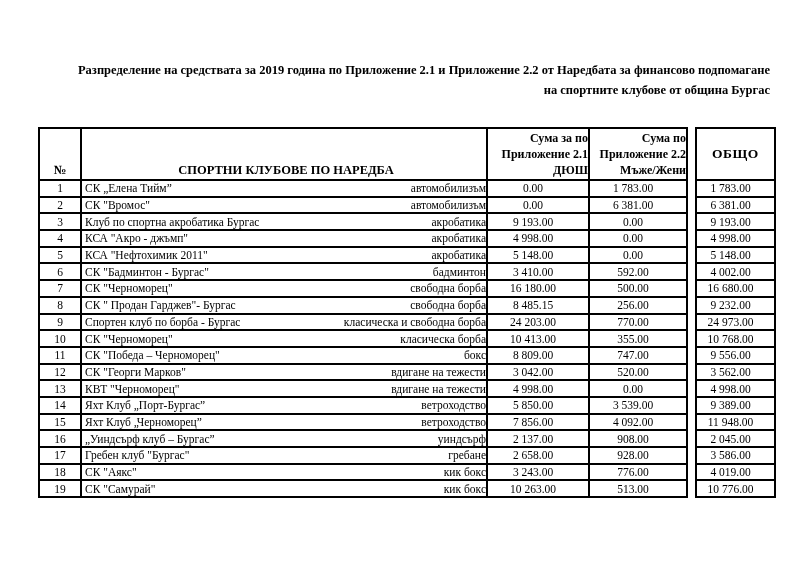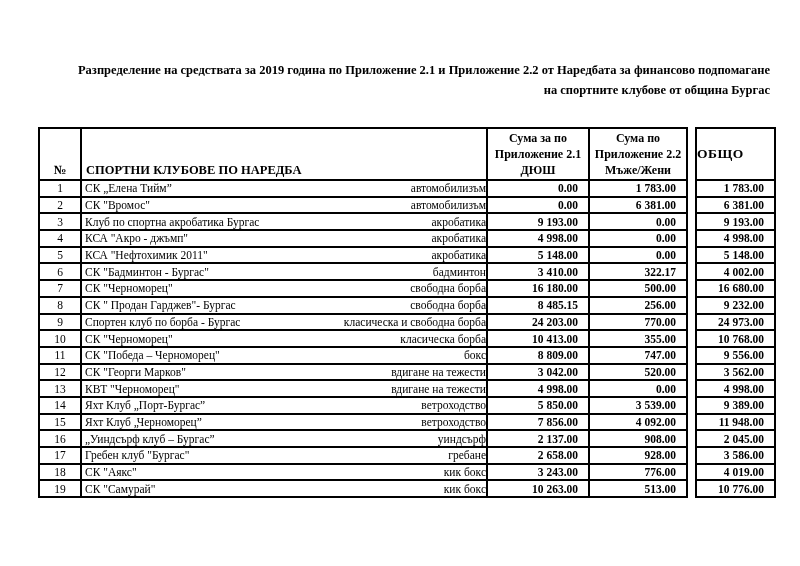--- a/index.html
+++ b/index.html
@@ -30,30 +30,30 @@
     align-items: flex-start;
   }
   table { border-collapse: collapse; table-layout: fixed; }
   .tbl th, .tbl td { border: 2px solid #000; overflow: hidden; }
   .main-tbl { width: 648px; }
   .total-tbl { width: 79px; }
   thead tr { height: 52px; }
   tbody tr { height: 16.7px; }
   th { font-weight: 700; }
   .h-num { vertical-align: bottom; text-align: center; font-size: 12.5px; padding-bottom: 1px; }
-  .h-clubs { vertical-align: bottom; text-align: left; font-size: 12.5px; padding: 0 0 1px 4px; }
-  .h-sum { vertical-align: middle; text-align: center; font-size: 12px; line-height: 16px; white-space: pre-line; }
-  .h-total { vertical-align: middle; text-align: left; font-size: 13.5px; letter-spacing: 0.5px; }
+  .h-clubs { vertical-align: bottom; text-align: center; font-size: 12.5px; padding: 0 0 1px 4px; }
+  .h-sum { vertical-align: middle; text-align: right; font-size: 12px; line-height: 16px; white-space: pre-line; }
+  .h-total { vertical-align: middle; text-align: center; font-size: 13.5px; letter-spacing: 0.5px; }
   td { font-size: 11.5px; white-space: nowrap; vertical-align: middle; }
   .c-num { text-align: center; }
   .c-club { padding: 0 0 0 3px; }
   .club-line { display: flex; justify-content: space-between; align-items: baseline; }
   .club-name { }
   .sport { }
-  .c-amt { text-align: right; font-weight: 700; padding-right: 10px; }
+  .c-amt { text-align: center; font-weight: 400; padding-right: 10px; }
 </style>
 </head>
 <body>
 
 <div class="doc-title">
   <div>Разпределение на средствата за 2019 година по Приложение 2.1 и Приложение 2.2  от Наредбата за финансово подпомагане</div>
   <div>на спортните клубове от община Бургас</div>
 </div>
 
 <div class="tables">
@@ -134,21 +134,21 @@
         </tr>
         <tr>
           <td class="c-num">6</td>
           <td class="c-club">
             <div class="club-line">
               <span class="club-name">СК  "Бадминтон - Бургас"</span>
               <span class="sport">бадминтон</span>
             </div>
           </td>
           <td class="c-amt">3 410.00</td>
-          <td class="c-amt">322.17</td>
+          <td class="c-amt">592.00</td>
         </tr>
         <tr>
           <td class="c-num">7</td>
           <td class="c-club">
             <div class="club-line">
               <span class="club-name">СК "Черноморец"</span>
               <span class="sport">свободна борба</span>
             </div>
           </td>
           <td class="c-amt">16 180.00</td>

